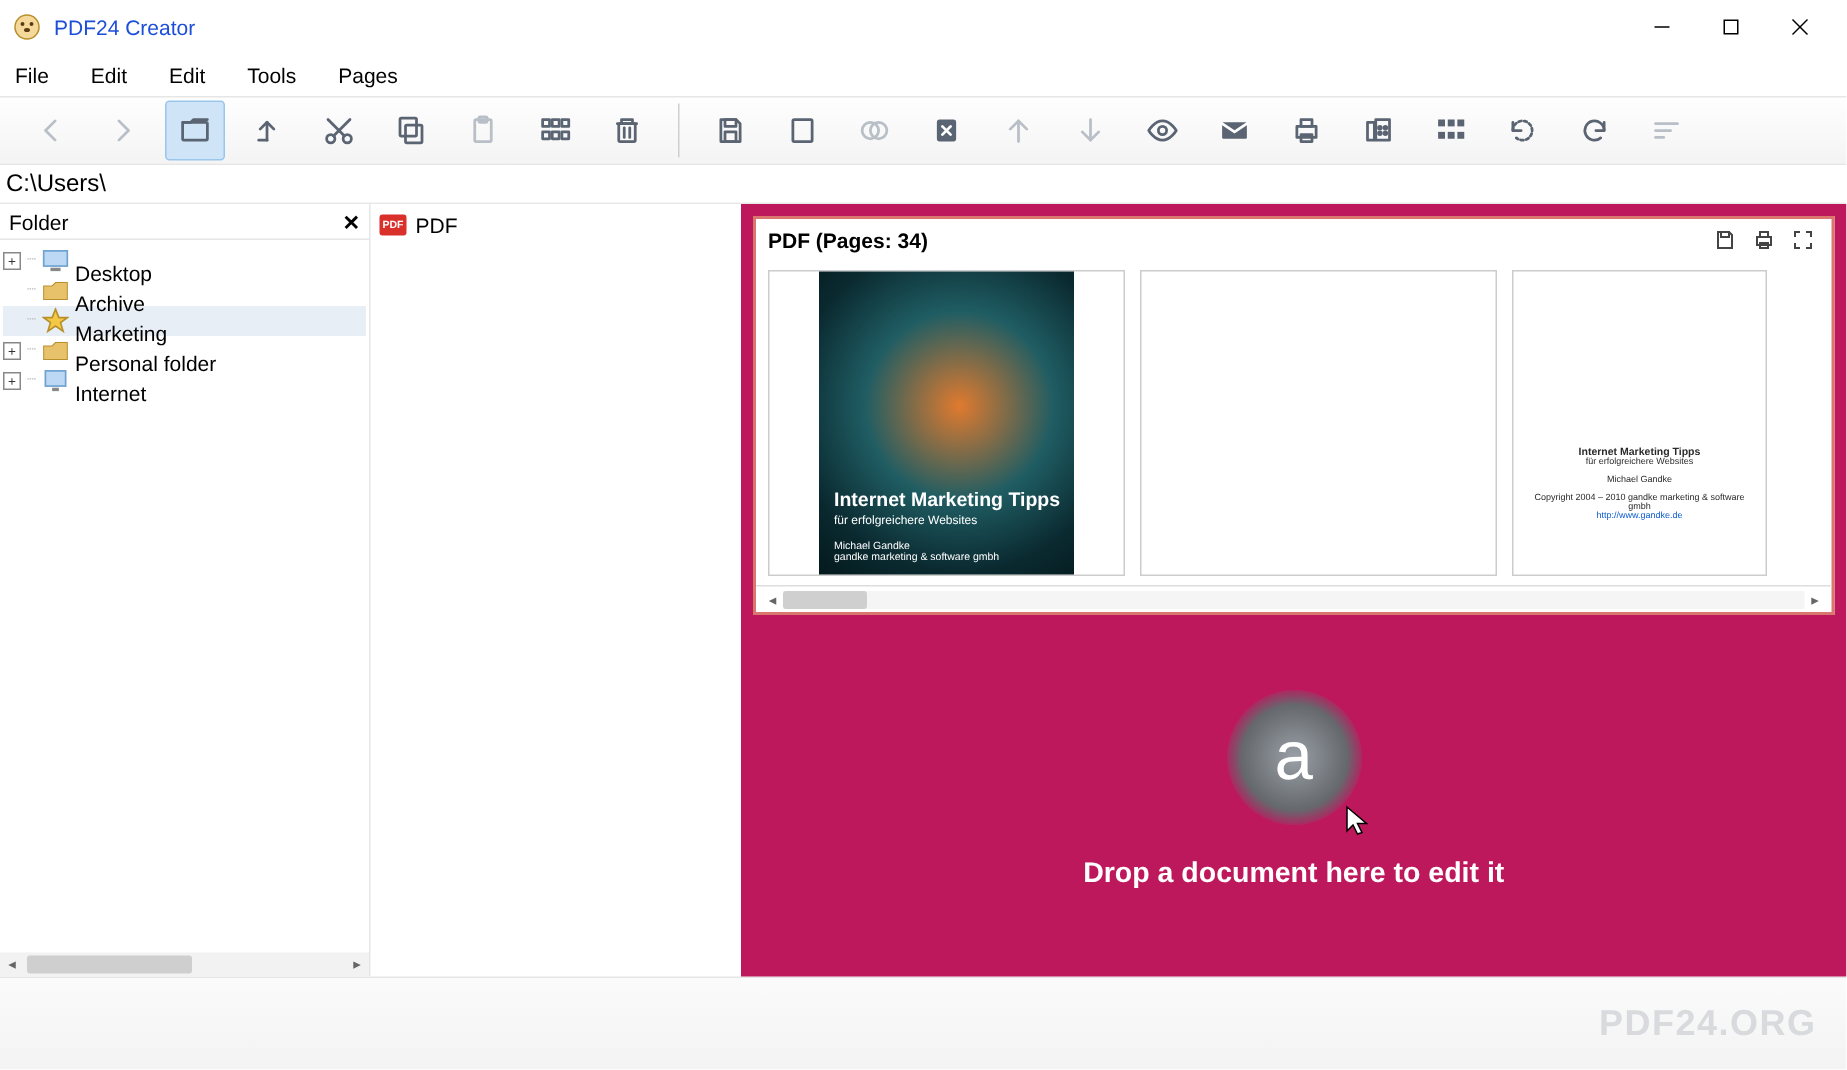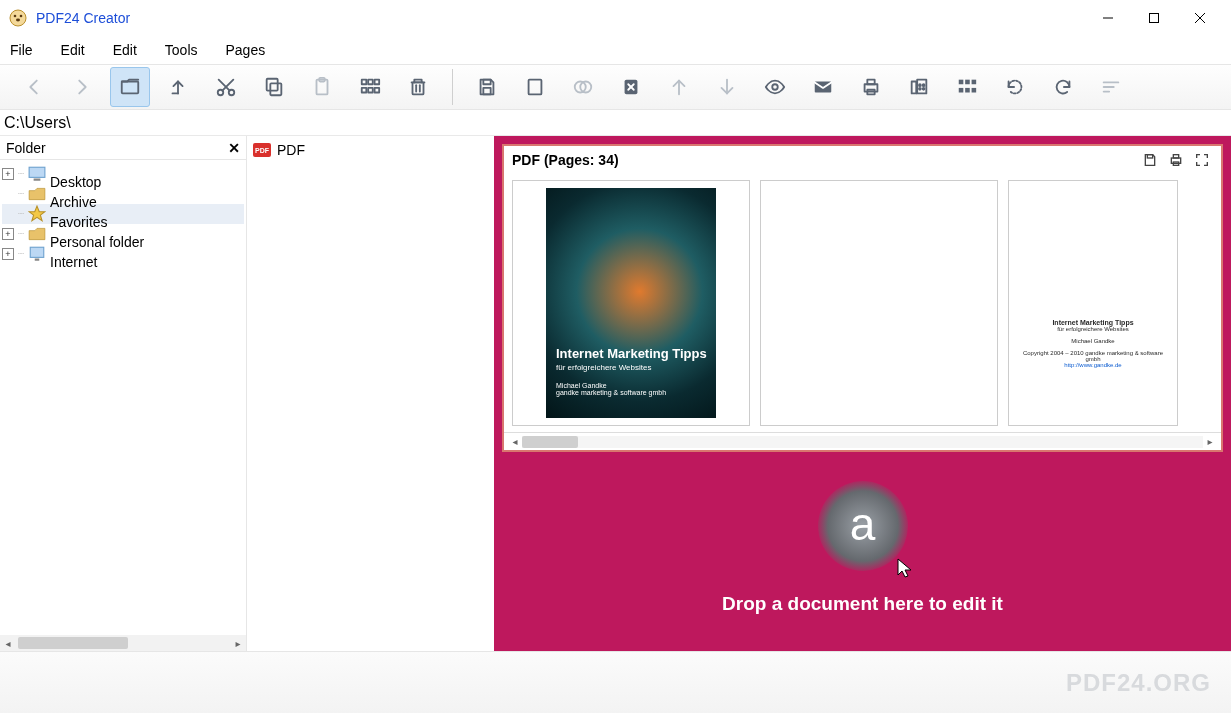--- a/index.html
+++ b/index.html
@@ -52,21 +52,21 @@
 .midpane .file { display: flex; align-items: center; height: 20px; }
 .midpane .file .pdf-badge { width: 18px; height: 14px; background: #d9302c; color: #fff; font-size: 7px; font-weight: bold; display: inline-flex; align-items: center; justify-content: center; border-radius: 2px; margin-right: 6px; }
 
 .rightpane { flex: 1; background: #be185d; padding: 8px; display: flex; flex-direction: column; }
 .doc-card { background: #fff; border: 2px solid #d9776f; display: flex; flex-direction: column; }
 .doc-card .hdr { height: 28px; display: flex; align-items: center; padding: 0 8px; font-size: 14px; font-weight: 600; }
 .doc-card .hdr .sp { flex: 1; }
 .doc-card .hdr .hbtn { width: 22px; height: 20px; margin-left: 4px; display: inline-flex; align-items: center; justify-content: center; }
 .doc-card .hdr .hbtn svg { width: 16px; height: 16px; stroke: #444; fill: none; stroke-width: 2; }
 .thumbs { display: flex; gap: 10px; padding: 6px 8px; }
-.thumb-page { width: 238px; height: 246px; border: 1px solid #ccc; background: #fff; display: flex; align-items: center; justify-content: center; overflow: hidden; position: relative; }
+.thumb-page { width: 238px; height: 204px; border: 1px solid #ccc; background: #fff; display: flex; align-items: center; justify-content: center; overflow: hidden; position: relative; }
 .thumb-page.p3 { width: 170px; font-size: 6px; color: #2a2a2a; text-align: center; padding: 80px 10px 0; }
 .thumb-page.p3 .t1 { font-weight: bold; font-size: 7px; }
 .thumb-page.p3 .lk { color: #0a5bd0; }
 .cover { width: 170px; height: 230px; background: radial-gradient(circle at 55% 45%, #e07a2e 0%, #1f5d63 40%, #0a2a30 70%, #021417 100%); position: relative; color: #fff; }
 .cover .ovl { position: absolute; left: 10px; bottom: 22px; font-family: Georgia, serif; }
 .cover .ovl .big { font-size: 13px; font-weight: 600; }
 .cover .ovl .sm { font-size: 8px; margin-top: 2px; }
 .cover .ovl .a1 { font-size: 7px; margin-top: 10px; }
 .cover .ovl .a2 { font-size: 7px; }
 .hscroll { height: 18px; border-top: 1px solid #ddd; display: flex; align-items: center; padding: 0 4px; }
@@ -326,21 +326,21 @@
         <span class="lbl">Archive</span>
       </div>
       <div class="node sel">
         <span class="expander none"></span>
           <span class="dots">┈</span>
         <span class="ic">
             <svg viewBox="0 0 16 16">
               <polygon points="8,1 10,6 15,6 11,9 12.5,14 8,11 3.5,14 5,9 1,6 6,6" fill="#f3c846" stroke="#b8912a"></polygon>
             </svg>
           </span>
-        <span class="lbl">Favorites</span>
+        <span class="lbl">Marketing</span>
       </div>
       <div class="node">
         <span class="expander">+</span>
           <span class="dots">┈</span>
         <span class="ic">
             <svg viewBox="0 0 16 16">
               <path class="ic-folder" d="M1 5h5l2-2h7v10H1z"></path>
             </svg>
           </span>
         <span class="lbl">Personal folder</span>

